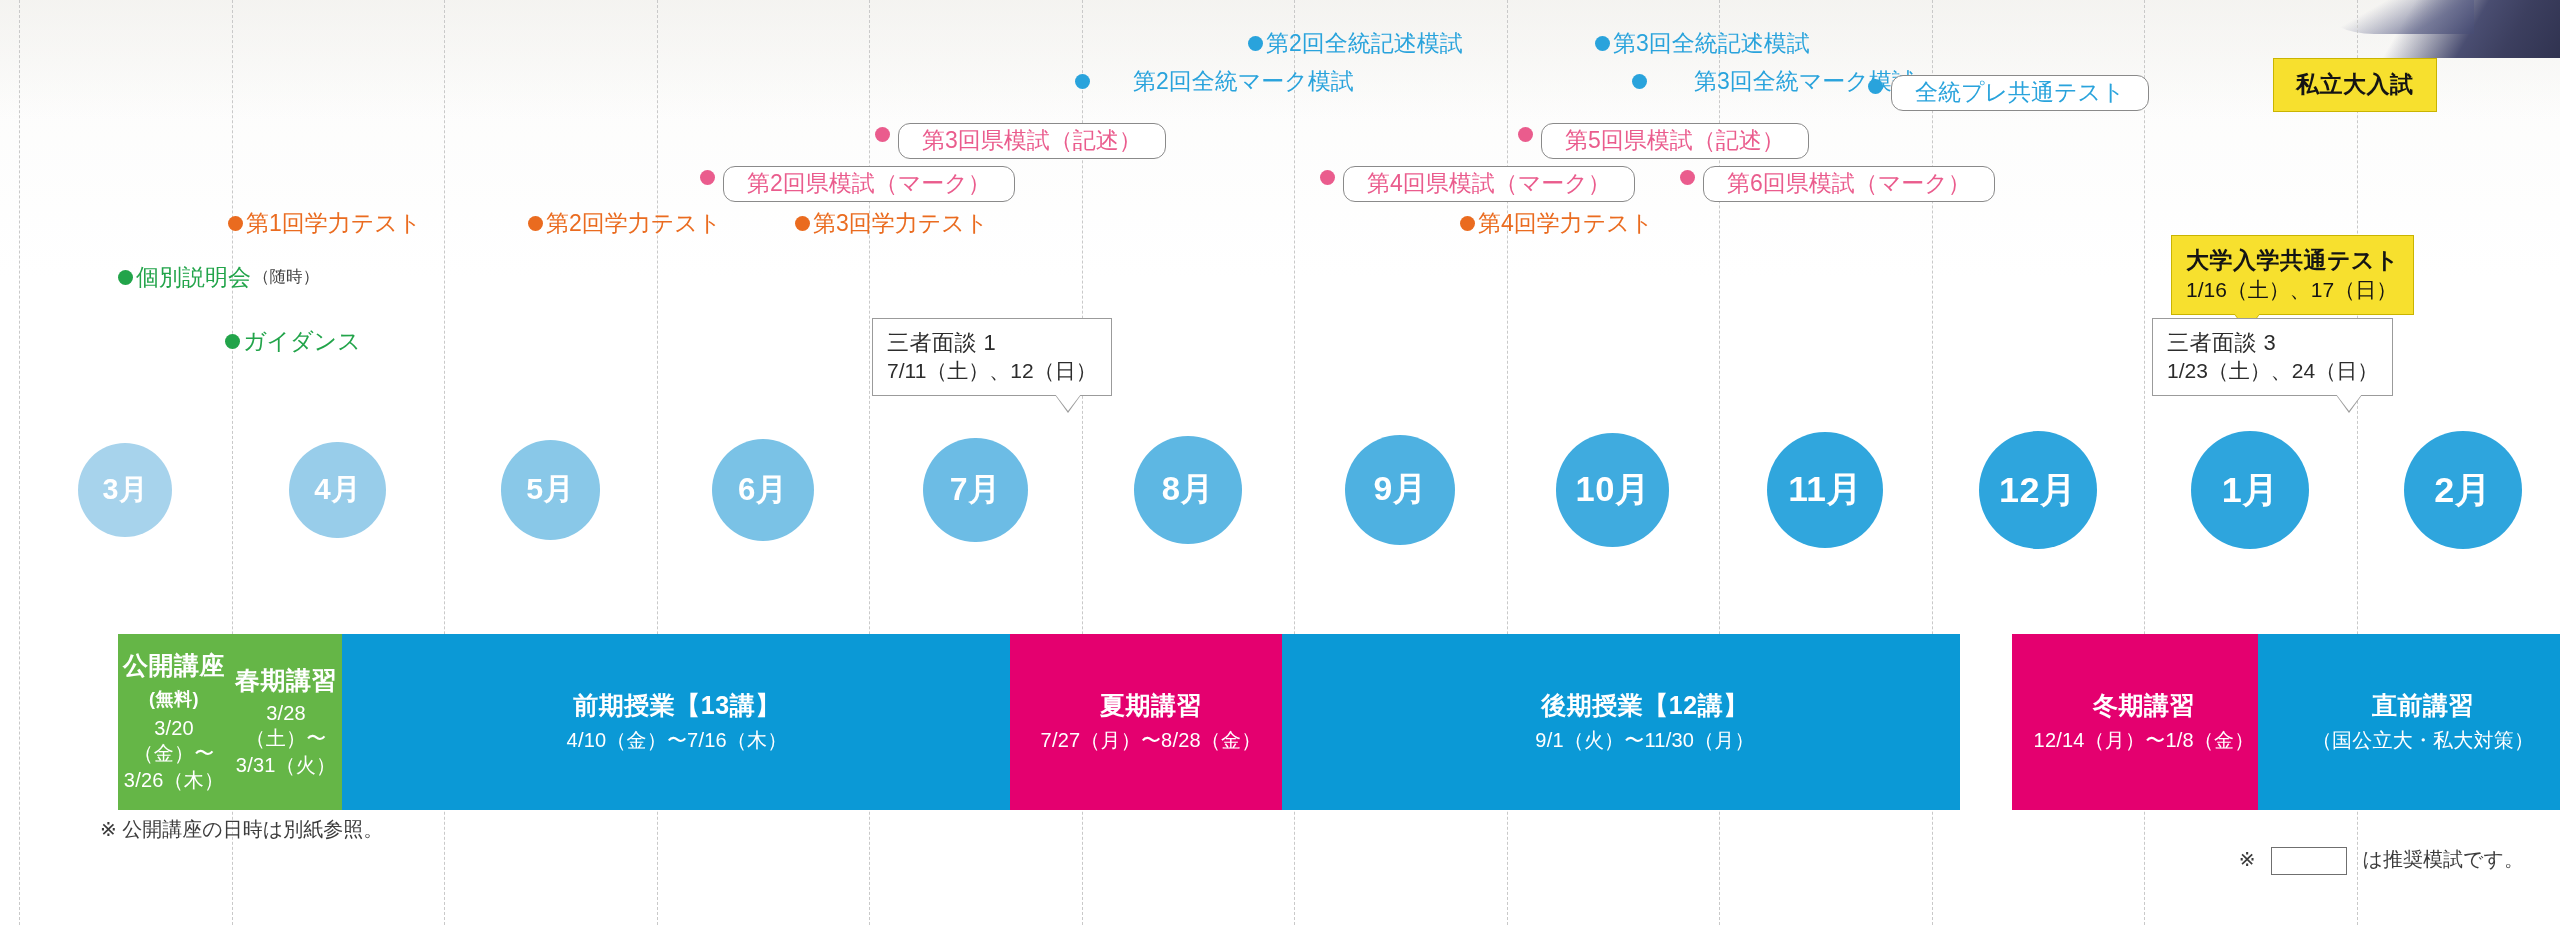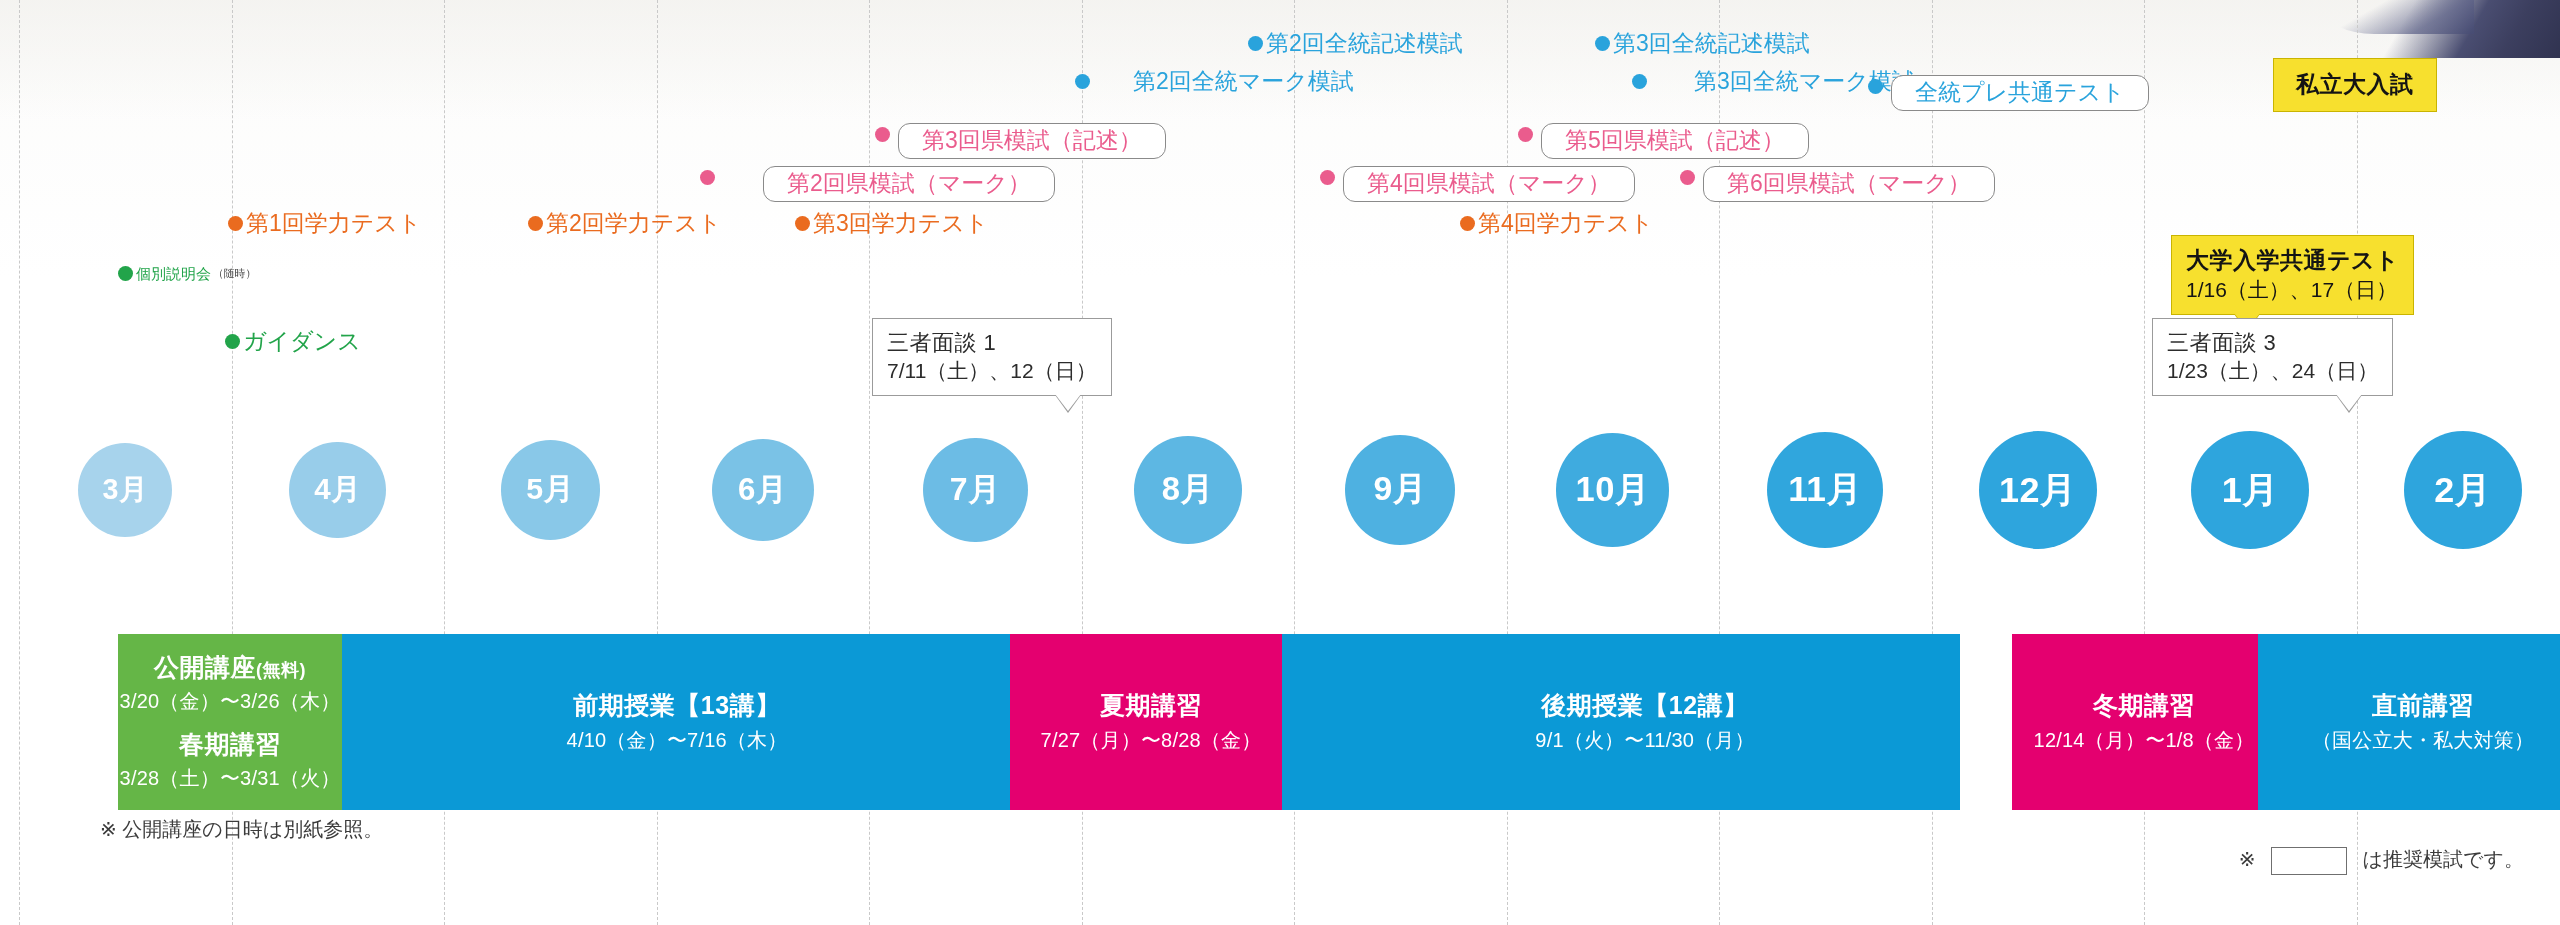--- a/index.html
+++ b/index.html
@@ -70,21 +70,21 @@
   .callout .tailin{bottom:-16px;border-top:17px solid #ffffff;}
 
   .callout.yellow{background:#f7e02e;border-color:#c9b400;color:#1c1c1c;}
   .callout.yellow .t1,.callout.yellow .t2{color:#141414;}
   .callout.yellow .tail{border-top-color:#c9b400;}
   .callout.yellow .tailin{border-top-color:#f7e02e;}
   .callout.yellow.plain{padding:10px 22px 11px;}
 
   
   .bar{
-    position:absolute;display:flex;flex-direction:column;
+    position:absolute;display:flex;flex-direction:row;
     align-items:center;justify-content:center;color:#ffffff;text-align:center;
   }
   .bar .hd{font-weight:bold;font-size:25px;letter-spacing:.5px;line-height:1.25;}
   .bar .hd .sm{font-size:18px;font-weight:bold;}
   .bar .dt{font-size:20px;margin-top:5px;letter-spacing:.2px;}
   .bar .grp{margin:7px 0;}
 
   
   .note{position:absolute;color:#3b3b3b;white-space:nowrap;}
   .note .swatch{
@@ -134,21 +134,21 @@
   <div class="ev" style="left:1595px;top:32px;font-size:23px;color:#29a3dc;">
     <span class="dot" style="width:15px;height:15px;background:#29a3dc;"></span>
     <span class="txt">第3回全統記述模試</span>
   </div>
 
   <div class="ev boxed" style="left:1868px;top:62px;font-size:23px;color:#29a3dc;">
     <span class="dot" style="width:15px;height:15px;background:#29a3dc;"></span>
     <span class="txt">全統プレ共通テスト</span>
   </div>
 
-  <div class="ev boxed" style="left:700px;top:153px;font-size:23px;color:#ea5c8d;gap:40px;">
+  <div class="ev boxed" style="left:700px;top:153px;font-size:23px;color:#ea5c8d;">
     <span class="dot" style="width:15px;height:15px;background:#ea5c8d;"></span>
     <span class="txt">第2回県模試（マーク）</span>
   </div>
 
   <div class="ev boxed" style="left:875px;top:110px;font-size:23px;color:#ea5c8d;">
     <span class="dot" style="width:15px;height:15px;background:#ea5c8d;"></span>
     <span class="txt">第3回県模試（記述）</span>
   </div>
 
   <div class="ev boxed" style="left:1320px;top:153px;font-size:23px;color:#ea5c8d;">
@@ -179,21 +179,21 @@
   <div class="ev" style="left:795px;top:212px;font-size:23px;color:#ea6b1f;">
     <span class="dot" style="width:15px;height:15px;background:#ea6b1f;"></span>
     <span class="txt">第3回学力テスト</span>
   </div>
 
   <div class="ev" style="left:1460px;top:212px;font-size:23px;color:#ea6b1f;">
     <span class="dot" style="width:15px;height:15px;background:#ea6b1f;"></span>
     <span class="txt">第4回学力テスト</span>
   </div>
 
-  <div class="ev" style="left:118px;top:266px;font-size:15px;color:#22a44a;">
+  <div class="ev" style="left:118px;top:266px;font-size:23px;color:#22a44a;">
     <span class="dot" style="width:15px;height:15px;background:#22a44a;"></span>
     <span class="txt">個別説明会</span>
     <span class="sub" style="color:#444;margin-left:2px;">（随時）</span>
   </div>
 
   <div class="ev" style="left:225px;top:330px;font-size:23px;color:#22a44a;">
     <span class="dot" style="width:15px;height:15px;background:#22a44a;"></span>
     <span class="txt">ガイダンス</span>
   </div>
 

